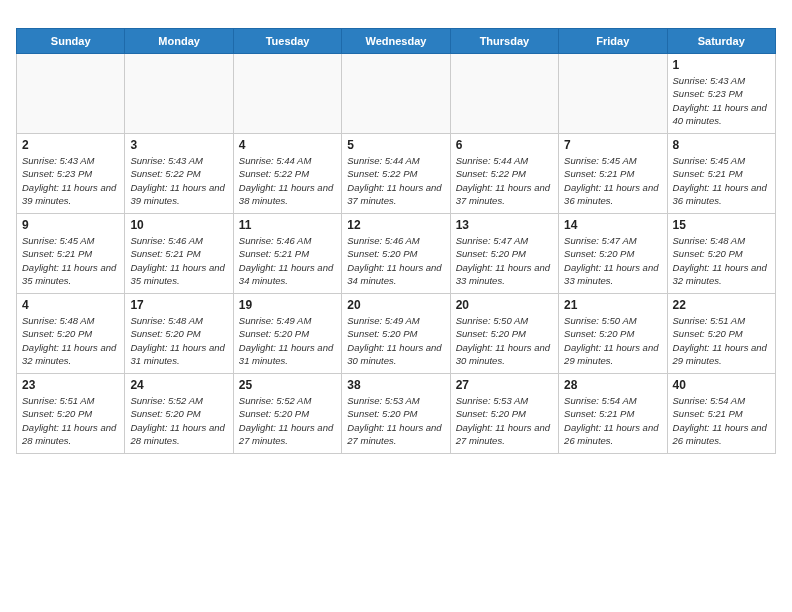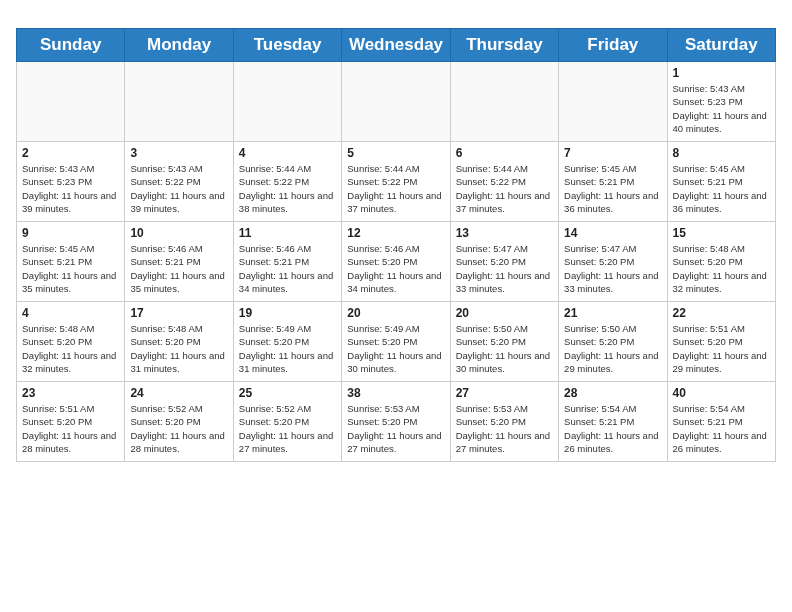--- a/index.html
+++ b/index.html
@@ -36,21 +36,21 @@
     .calendar {
       width: 100%;
       border-collapse: collapse;
       border: 1px solid #ccc;
     }
     .calendar th {
       background-color: #2b7ec1;
       color: white;
       text-align: center;
       padding: 6px 4px;
-      font-size: 17px;
+      font-size: 11px;
       font-weight: bold;
       border: 1px solid #1e6aaa;
     }
     .calendar td {
       border: 1px solid #ccc;
       vertical-align: top;
       padding: 4px 5px;
       font-size: 10px;
       color: #333;
       width: calc(100% / 7);
@@ -61,20 +61,21 @@
       font-size: 12px;
       font-weight: bold;
       color: #222;
       display: block;
       margin-bottom: 2px;
     }
     .cell-text {
       font-size: 9.5px;
       line-height: 1.4;
       color: #333;
+      font-style: italic;
     }
     .empty-cell {
       background: #f9f9f9;
     }
   </style>
 </head>
 <body>
 
 <div class="header-section">
   <div class="logo">

